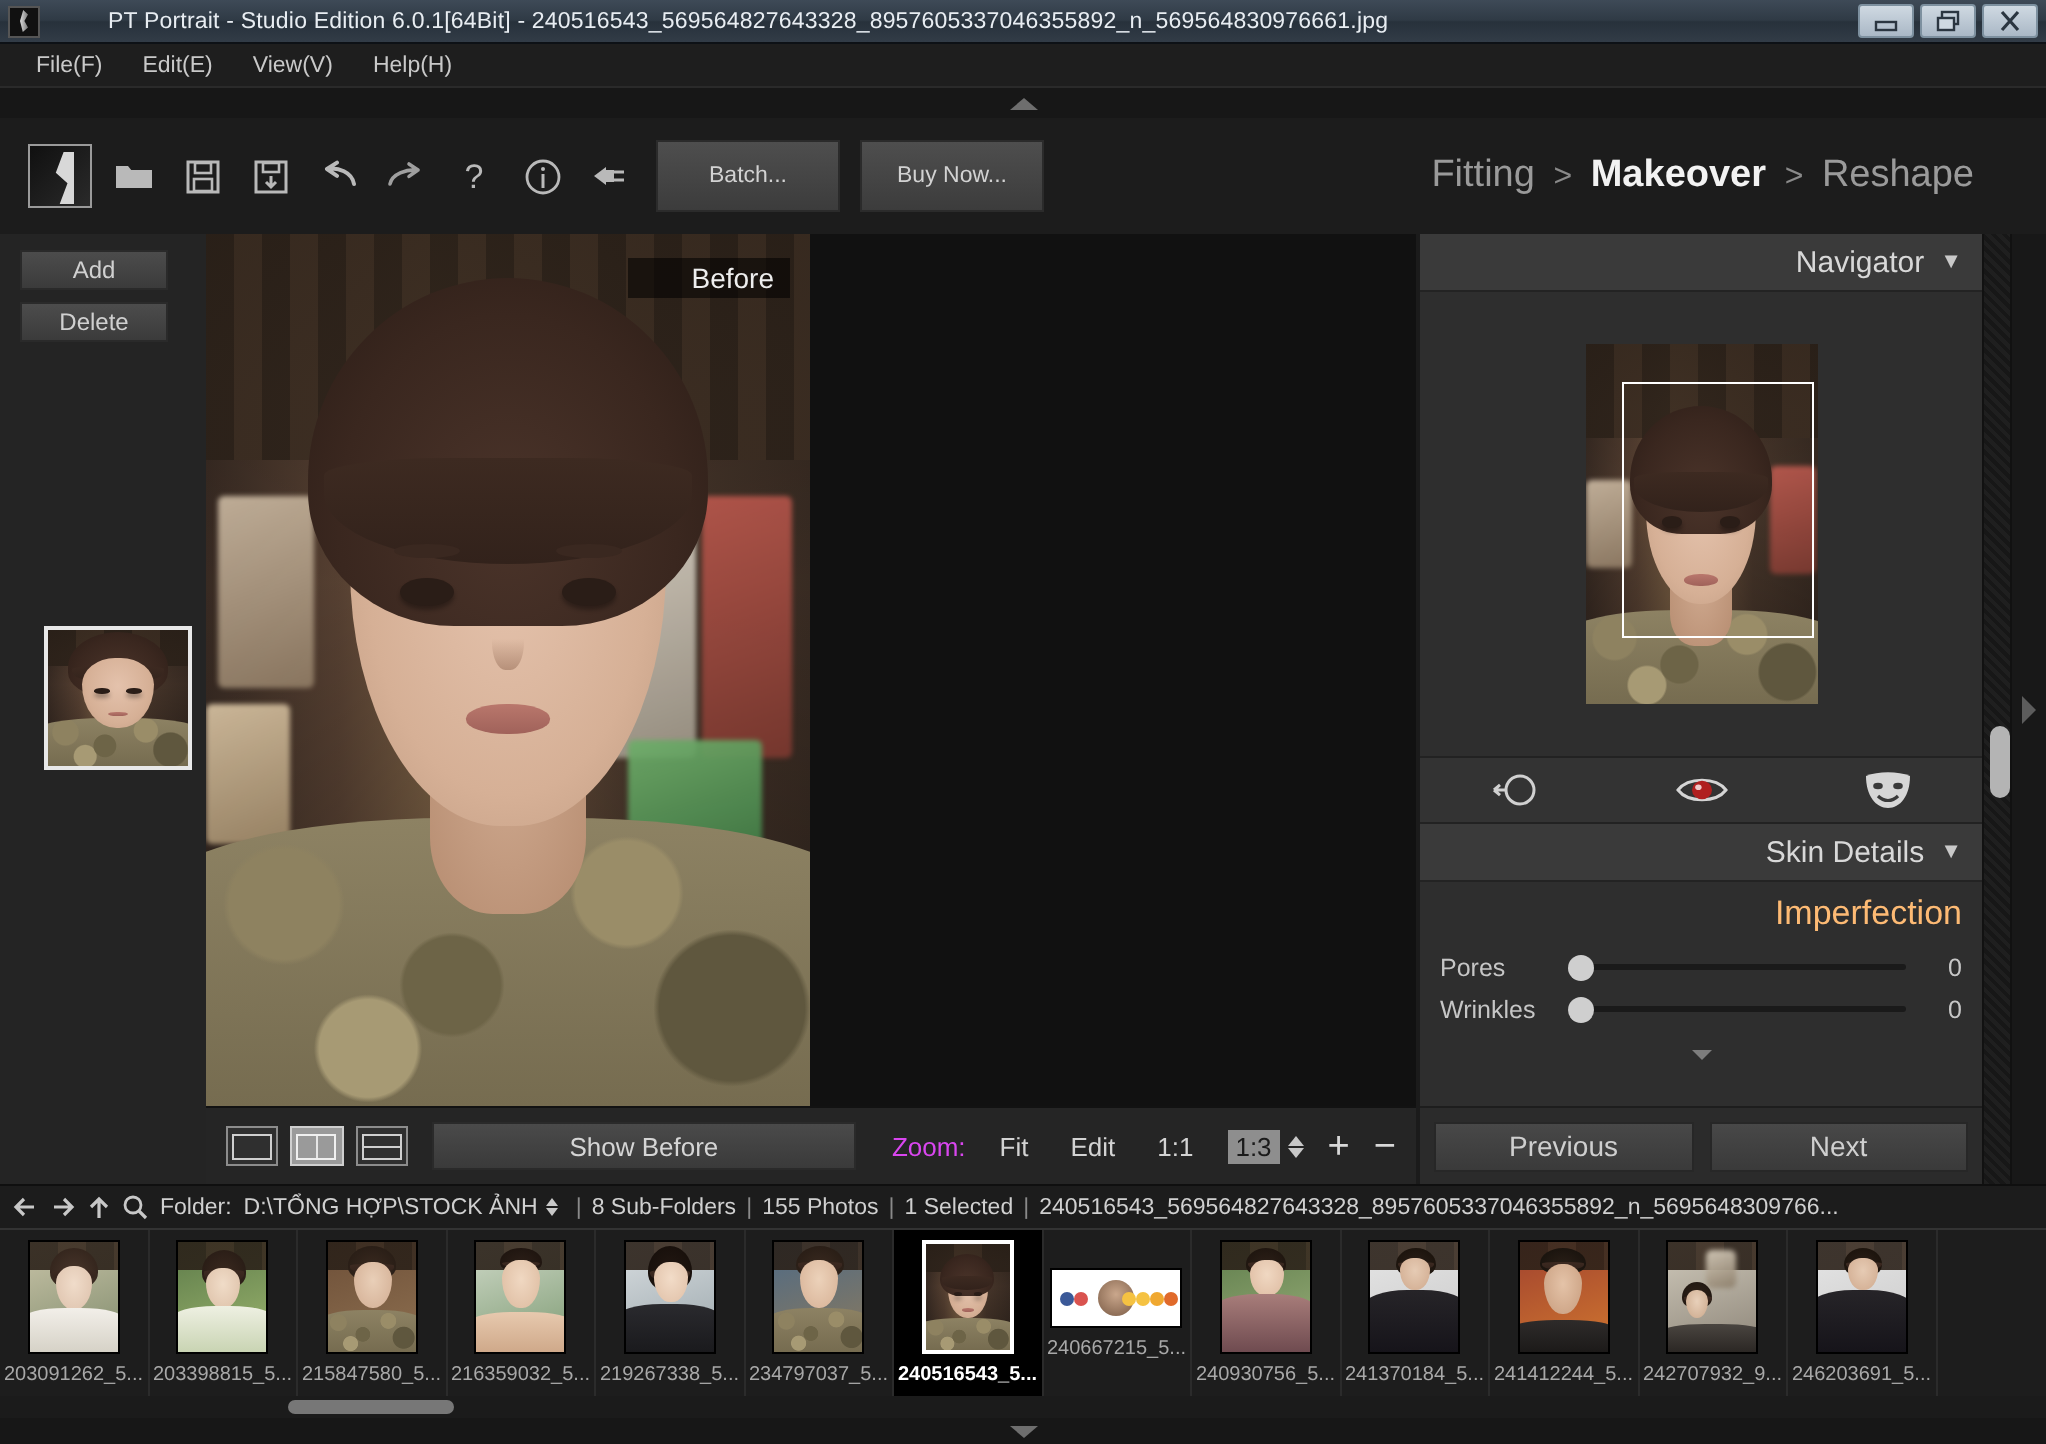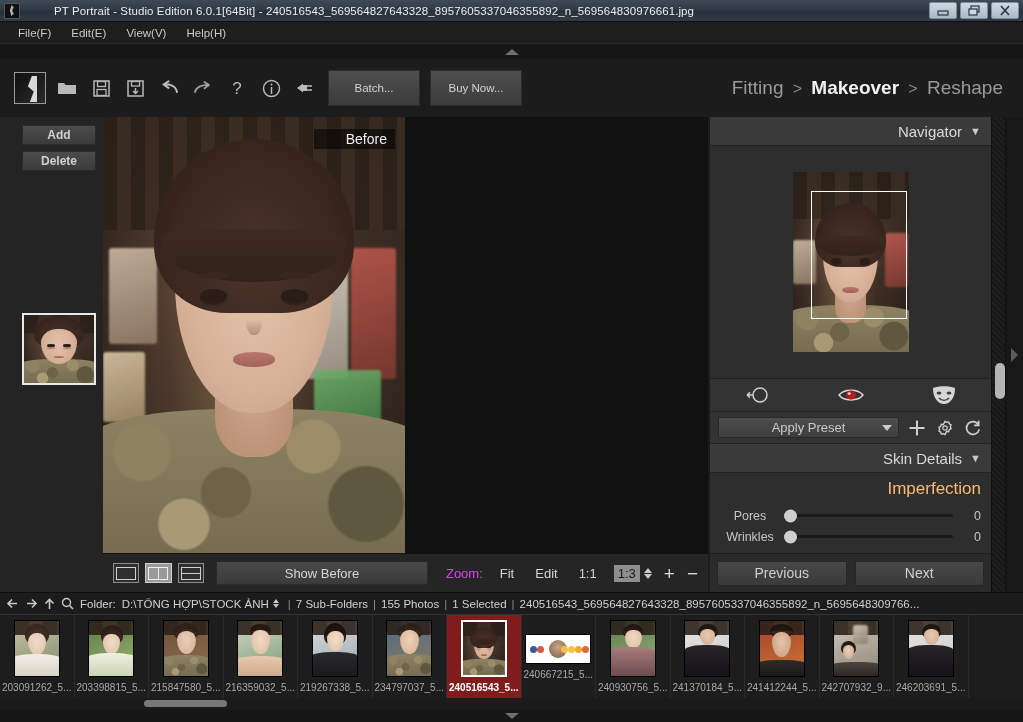--- a/index.html
+++ b/index.html
@@ -82,45 +82,45 @@
     color: #b9b9b9;
   }
   .tool-ic svg { display: block; }
   .tbtn {
     height: 36px; min-width: 92px; margin-left: 10px;
     background: linear-gradient(to bottom,#4e4e4e,#3c3c3c);
     border: 1px solid #2b2b2b; color: #d2d2d2; font-size: 11.5px;
     display: flex; align-items: center; justify-content: center;
   }
   .breadcrumb {
-    position: absolute; right: 20px; top: 50%; transform: translateY(-50%);
+    position: absolute; right: 36px; top: 50%; transform: translateY(-50%);
     font-size: 19px; color: #9a9a9a; white-space: nowrap; margin-left: 16px;
   }
   .breadcrumb .cur { color: #f2f2f2; font-weight: bold; }
   .breadcrumb .sep { color: #8a8a8a; margin: 0 4px; font-size: 16px; }
 
   
   .leftbar {
     position: absolute; left: 0; top: 117px; width: 103px; height: 475px;
     background: #242424;
   }
   .leftgutter {
     position: absolute; left: 0; top: 117px; width: 17px; height: 475px;
     background: #181818; border-right: 1px solid #0f0f0f;
     display:flex; align-items:center; justify-content:center;
   }
   .tri-left {
     width: 0; height: 0; border-top: 7px solid transparent; border-bottom: 7px solid transparent;
     border-right: 7px solid #5c5c5c;
   }
   .side-btn {
-    position: absolute; left: 22px; width: 74px; height: 20px;
+    position: absolute; left: 10px; width: 74px; height: 20px;
     background: linear-gradient(to bottom,#4c4c4c,#3b3b3b);
     border: 1px solid #2a2a2a; color: #d0d0d0; font-size: 12px;
-    display: flex; align-items: center; justify-content: center; font-weight: bold;
+    display: flex; align-items: center; justify-content: center;
   }
   .thumb-slot {
     position: absolute; left: 22px; top: 196px; width: 74px; height: 72px;
     border: 2px solid #e8e8e8; overflow: hidden; background:#2a2320;
   }
 
   
   .pane-wrap {
     position: absolute; left: 103px; top: 117px; width: 605px; height: 436px;
     background: #111; display: flex;
@@ -281,21 +281,21 @@
     color:#c9c9c9; font-size:13px; position:relative;
   }
   .preset-select .dd {
     position:absolute; right:6px; width:0;height:0;
     border-left:5px solid transparent;border-right:5px solid transparent;border-top:6px solid #c9c9c9;
   }
   .pic { width:20px; height:20px; display:flex; align-items:center; justify-content:center; color:#cfcfcf; }
   .sk-body { background:#2e2e2e; padding: 4px 10px 0 10px; }
   .imperf { text-align:right; color:#fdba74; font-size:17px; padding: 2px 0 6px 0; }
   .slider-row { display:flex; align-items:center; height:21px; }
-  .slider-label { width:68px; text-align:center; color:#c6c6c6; font-size:12.5px; padding-right:8px; }
+  .slider-label { width:68px; text-align:left; color:#c6c6c6; font-size:12.5px; padding-right:8px; }
   .slider-track {
     flex:1; height:3px; background:#1a1a1a; border-radius:2px; position:relative;
   }
   .slider-knob {
     position:absolute; left:-4px; top:50%; transform:translateY(-50%);
     width:13px; height:13px; border-radius:50%; background:#cfcfcf;
   }
   .slider-val { width:28px; text-align:right; color:#c6c6c6; font-size:12.5px; }
   .panel-more { text-align:center; padding-top:2px; }
   .tri-down-sm { display:inline-block; width:0;height:0;border-left:5px solid transparent;border-right:5px solid transparent;border-top:5px solid #7d7d7d; }
@@ -328,21 +328,21 @@
   .filmstrip {
     position:absolute; left:0; top:614px; width:1023px; height:92px;
     background:#1d1d1d; display:flex; align-items:flex-start;
     border-top:1px solid #333;
   }
   .film-cell {
     width: 74.5px; height: 90px; border-right:1px solid #2b2b2b;
     display:flex; flex-direction:column; align-items:center;
     padding-top:5px; position:relative;
   }
-  .film-cell.sel { background:#7f1d1d; }
+  .film-cell.sel { background:#000000; }
   .film-img {
     width: 46px; height: 57px; border:1px solid #000; overflow:hidden; position:relative;
     background:#30271f;
   }
   .film-cell.sel .film-img { border:2px solid #fff; }
   .film-img.wide { width: 66px; height: 30px; margin-top:14px; background:#f0f0f0; }
   .film-name {
     margin-top:5px; font-size:10px; color:#a8a8a8; white-space:nowrap;
   }
   .film-cell.sel .film-name { color:#fff; font-weight:bold; }
@@ -577,43 +577,20 @@
       <div class="icon-cell">
         <svg width="26" height="20" viewBox="0 0 26 20">
           <path d="M2 3 C8 0.5 18 0.5 24 3 C24 13 19 19 13 19 C7 19 2 13 2 3 Z" fill="#d6d6d6"></path>
           <ellipse cx="8" cy="8" rx="2.4" ry="1.6" fill="#3a3a3a"></ellipse>
           <ellipse cx="18" cy="8" rx="2.4" ry="1.6" fill="#3a3a3a"></ellipse>
           <path d="M8 13 C11 16 15 16 18 13" stroke="#3a3a3a" stroke-width="1.6" fill="none"></path>
         </svg>
       </div>
     </div>
 
-    <div class="preset-row">
-      <div class="preset-select">
-        <span>Apply Preset</span>
-        <span class="dd"></span>
-      </div>
-      <div class="pic">
-        <svg width="18" height="18" viewBox="0 0 18 18">
-            <path d="M9 1.5 V16.5 M1.5 9 H16.5" stroke="#d0d0d0" stroke-width="2"></path>
-          </svg>
-      </div>
-      <div class="pic">
-        <svg width="18" height="18" viewBox="0 0 18 18">
-          <path d="M9 2.2 l1.7 1.2 2-0.5 0.6 2 1.8 1 -0.8 1.9 0.8 1.9 -1.8 1 -0.6 2 -2 -0.5 L9 15.8 7.3 14.6 5.3 15.1 4.7 13.1 2.9 12.1 3.7 10.2 2.9 8.3 4.7 7.3 5.3 5.3 7.3 5.8 Z" fill="none" stroke="#d0d0d0" stroke-width="1.4" stroke-linejoin="round"></path>
-          <circle cx="9" cy="9" r="2.2" fill="#333" stroke="#d0d0d0" stroke-width="1.2"></circle>
-        </svg>
-      </div>
-      <div class="pic">
-        <svg width="18" height="18" viewBox="0 0 18 18">
-          <path d="M14.6 6 A6.4 6.4 0 1 0 15.2 10.4" fill="none" stroke="#d0d0d0" stroke-width="1.7"></path>
-          <path d="M14.6 1.8 V6.4 H10.2" fill="none" stroke="#d0d0d0" stroke-width="1.7"></path>
-        </svg>
-      </div>
-    </div>
 
     <div class="panel-header">
       <span>Skin Details</span>
       <span class="caret">▼</span>
     </div>
 
     <div class="sk-body">
       <div class="imperf">Imperfection</div>
 
       <div class="slider-row">
@@ -670,21 +647,21 @@
           <path d="M8.5 8.5 L12 12" stroke="#c8c8c8" stroke-width="1.6"></path>
         </svg>
     </span>
     <span>Folder:</span>
     <span style="margin-left:6px;">D:\TỔNG HỢP\STOCK ẢNH</span>
     <span class="sb-updown">
         <i class="u"></i>
         <i class="d"></i>
       </span>
     <span class="sb-sep">|</span>
-    <span>7 Sub-Folders</span>
+    <span>8 Sub-Folders</span>
     <span class="sb-sep">|</span>
     <span>155 Photos</span>
     <span class="sb-sep">|</span>
     <span>1 Selected</span>
     <span class="sb-sep">|</span>
     <span>240516543_569564827643328_8957605337046355892_n_5695648309766...</span>
   </div>
 
   <div class="filmstrip">
     <div class="film-cell">

